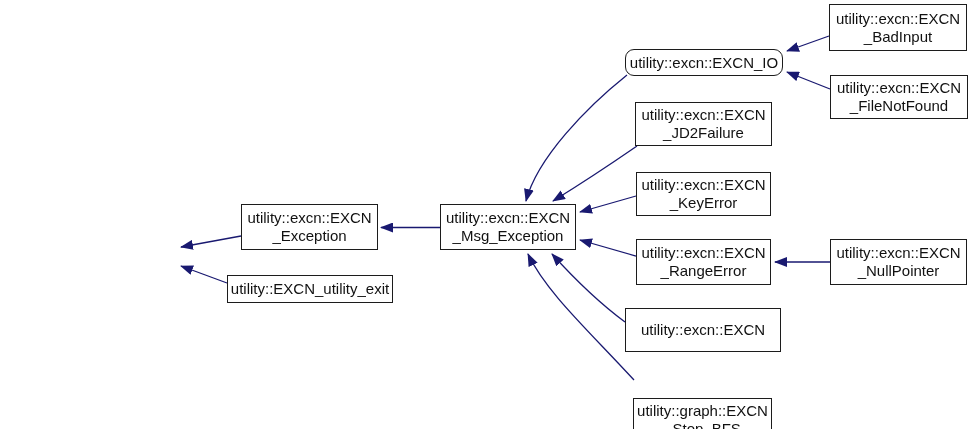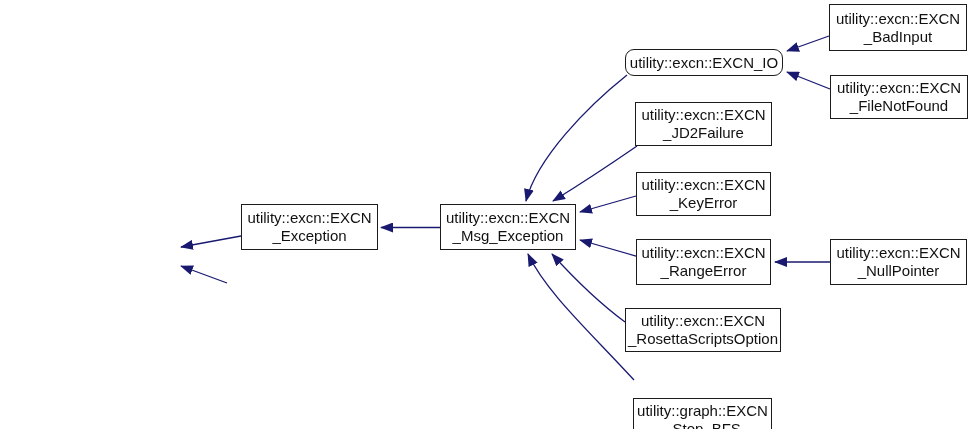--- a/index.html
+++ b/index.html
@@ -59,20 +59,23 @@
     <path class="edge" d="M 830,89 L 787,72" marker-end="url(#arrow)"></path>
     <path class="edge" d="M 830,262 L 775,262" marker-end="url(#arrow)"></path>
   </svg>
 
 
   <div class="node" style="left:241px; top:204px; width:137px; height:46px;">
     <span>utility::excn::EXCN</span>
     <span>_Exception</span>
   </div>
 
+  <div class="node" style="left:227px; top:275px; width:166px; height:28px;">
+    <span>utility::EXCN_utility_exit</span>
+  </div>
 
   <div class="node" style="left:440px; top:204px; width:136px; height:46px;">
     <span>utility::excn::EXCN</span>
     <span>_Msg_Exception</span>
   </div>
 
   <div class="node" style="left:625px; top:49px;  width:158px; height:27px;border-radius:9px;">
     <span>utility::excn::EXCN_IO</span>
   </div>
 
@@ -101,21 +104,20 @@
     <span>_RangeError</span>
   </div>
 
   <div class="node" style="left:830px; top:239px; width:137px; height:46px;">
     <span>utility::excn::EXCN</span>
     <span>_NullPointer</span>
   </div>
 
   <div class="node" style="left:625px; top:308px; width:156px; height:44px;">
     <span>utility::excn::EXCN</span>
-    <span>_RosettaScriptsOption</span>
   </div>
 
   <div class="node" style="left:633px; top:378px; width:139px; height:44px;margin-top:20px;">
     <span>utility::graph::EXCN</span>
     <span>_Stop_BFS</span>
   </div>
 
 </div>
 
 </body></html>

